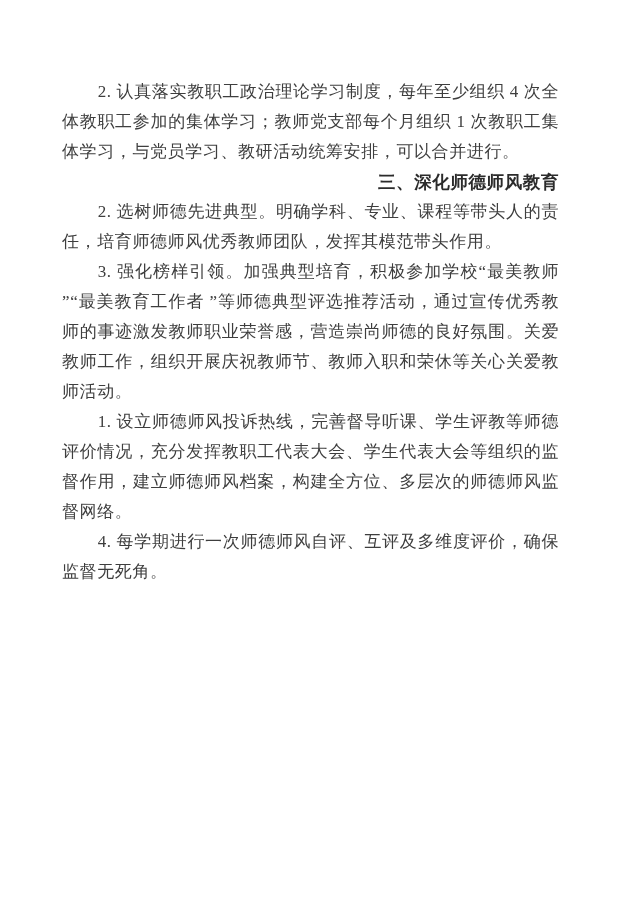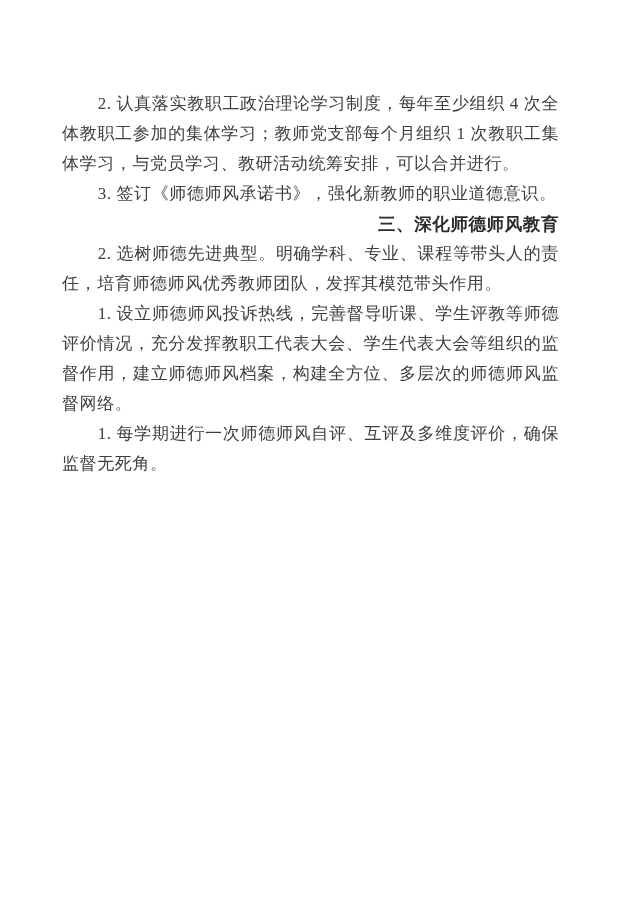--- a/index.html
+++ b/index.html
@@ -18,21 +18,20 @@
     height: 903px;
     background: var(--page-bg, #ffffff);
     overflow: hidden;
   }
   .doc-body {
     position: absolute;
     left: 62px;
     top: 77px;
     width: 497px;
     text-align: justify;
-    margin-top: 12px;
   }
   .para {
     margin: 0;
     font-family: "Liberation Serif", "DejaVu Serif", serif;
     font-size: 17px;
     line-height: 30px;
     letter-spacing: 0.6px;
     color: var(--text-color, #3e3e3e);
     text-indent: 2.1em;
     text-align: justify;
@@ -48,19 +47,19 @@
     text-indent: 2.05em;
     text-align: right;
   }
 </style>
 </head>
 <body>
 
 <div class="page">
   <div class="doc-body">
       <p class="para">2. 认真落实教职工政治理论学习制度，每年至少组织 4 次全体教职工参加的集体学习；教师党支部每个月组织 1 次教职工集体学习，与党员学习、教研活动统筹安排，可以合并进行。</p>
-      <p class="para">3. 签订《师德师风承诺书》，强化新教师的职业道德意识。</p>
       <p class="heading">三、深化师德师风教育</p>
       <p class="para">2. 选树师德先进典型。明确学科、专业、课程等带头人的责任，培育师德师风优秀教师团队，发挥其模范带头作用。</p>
+      <p class="para">3. 强化榜样引领。加强典型培育，积极参加学校“最美教师 ”“最美教育工作者 ”等师德典型评选推荐活动，通过宣传优秀教师的事迹激发教师职业荣誉感，营造崇尚师德的良好氛围。关爱教师工作，组织开展庆祝教师节、教师入职和荣休等关心关爱教师活动。</p>
       <p class="para">1. 设立师德师风投诉热线，完善督导听课、学生评教等师德评价情况，充分发挥教职工代表大会、学生代表大会等组织的监督作用，建立师德师风档案，构建全方位、多层次的师德师风监督网络。</p>
-      <p class="para">1. 每学期进行一次师德师风自评、互评及多维度评价，确保监督无死角。</p>
+      <p class="para">4. 每学期进行一次师德师风自评、互评及多维度评价，确保监督无死角。</p>
     </div>
 </div>
 
 </body></html>

